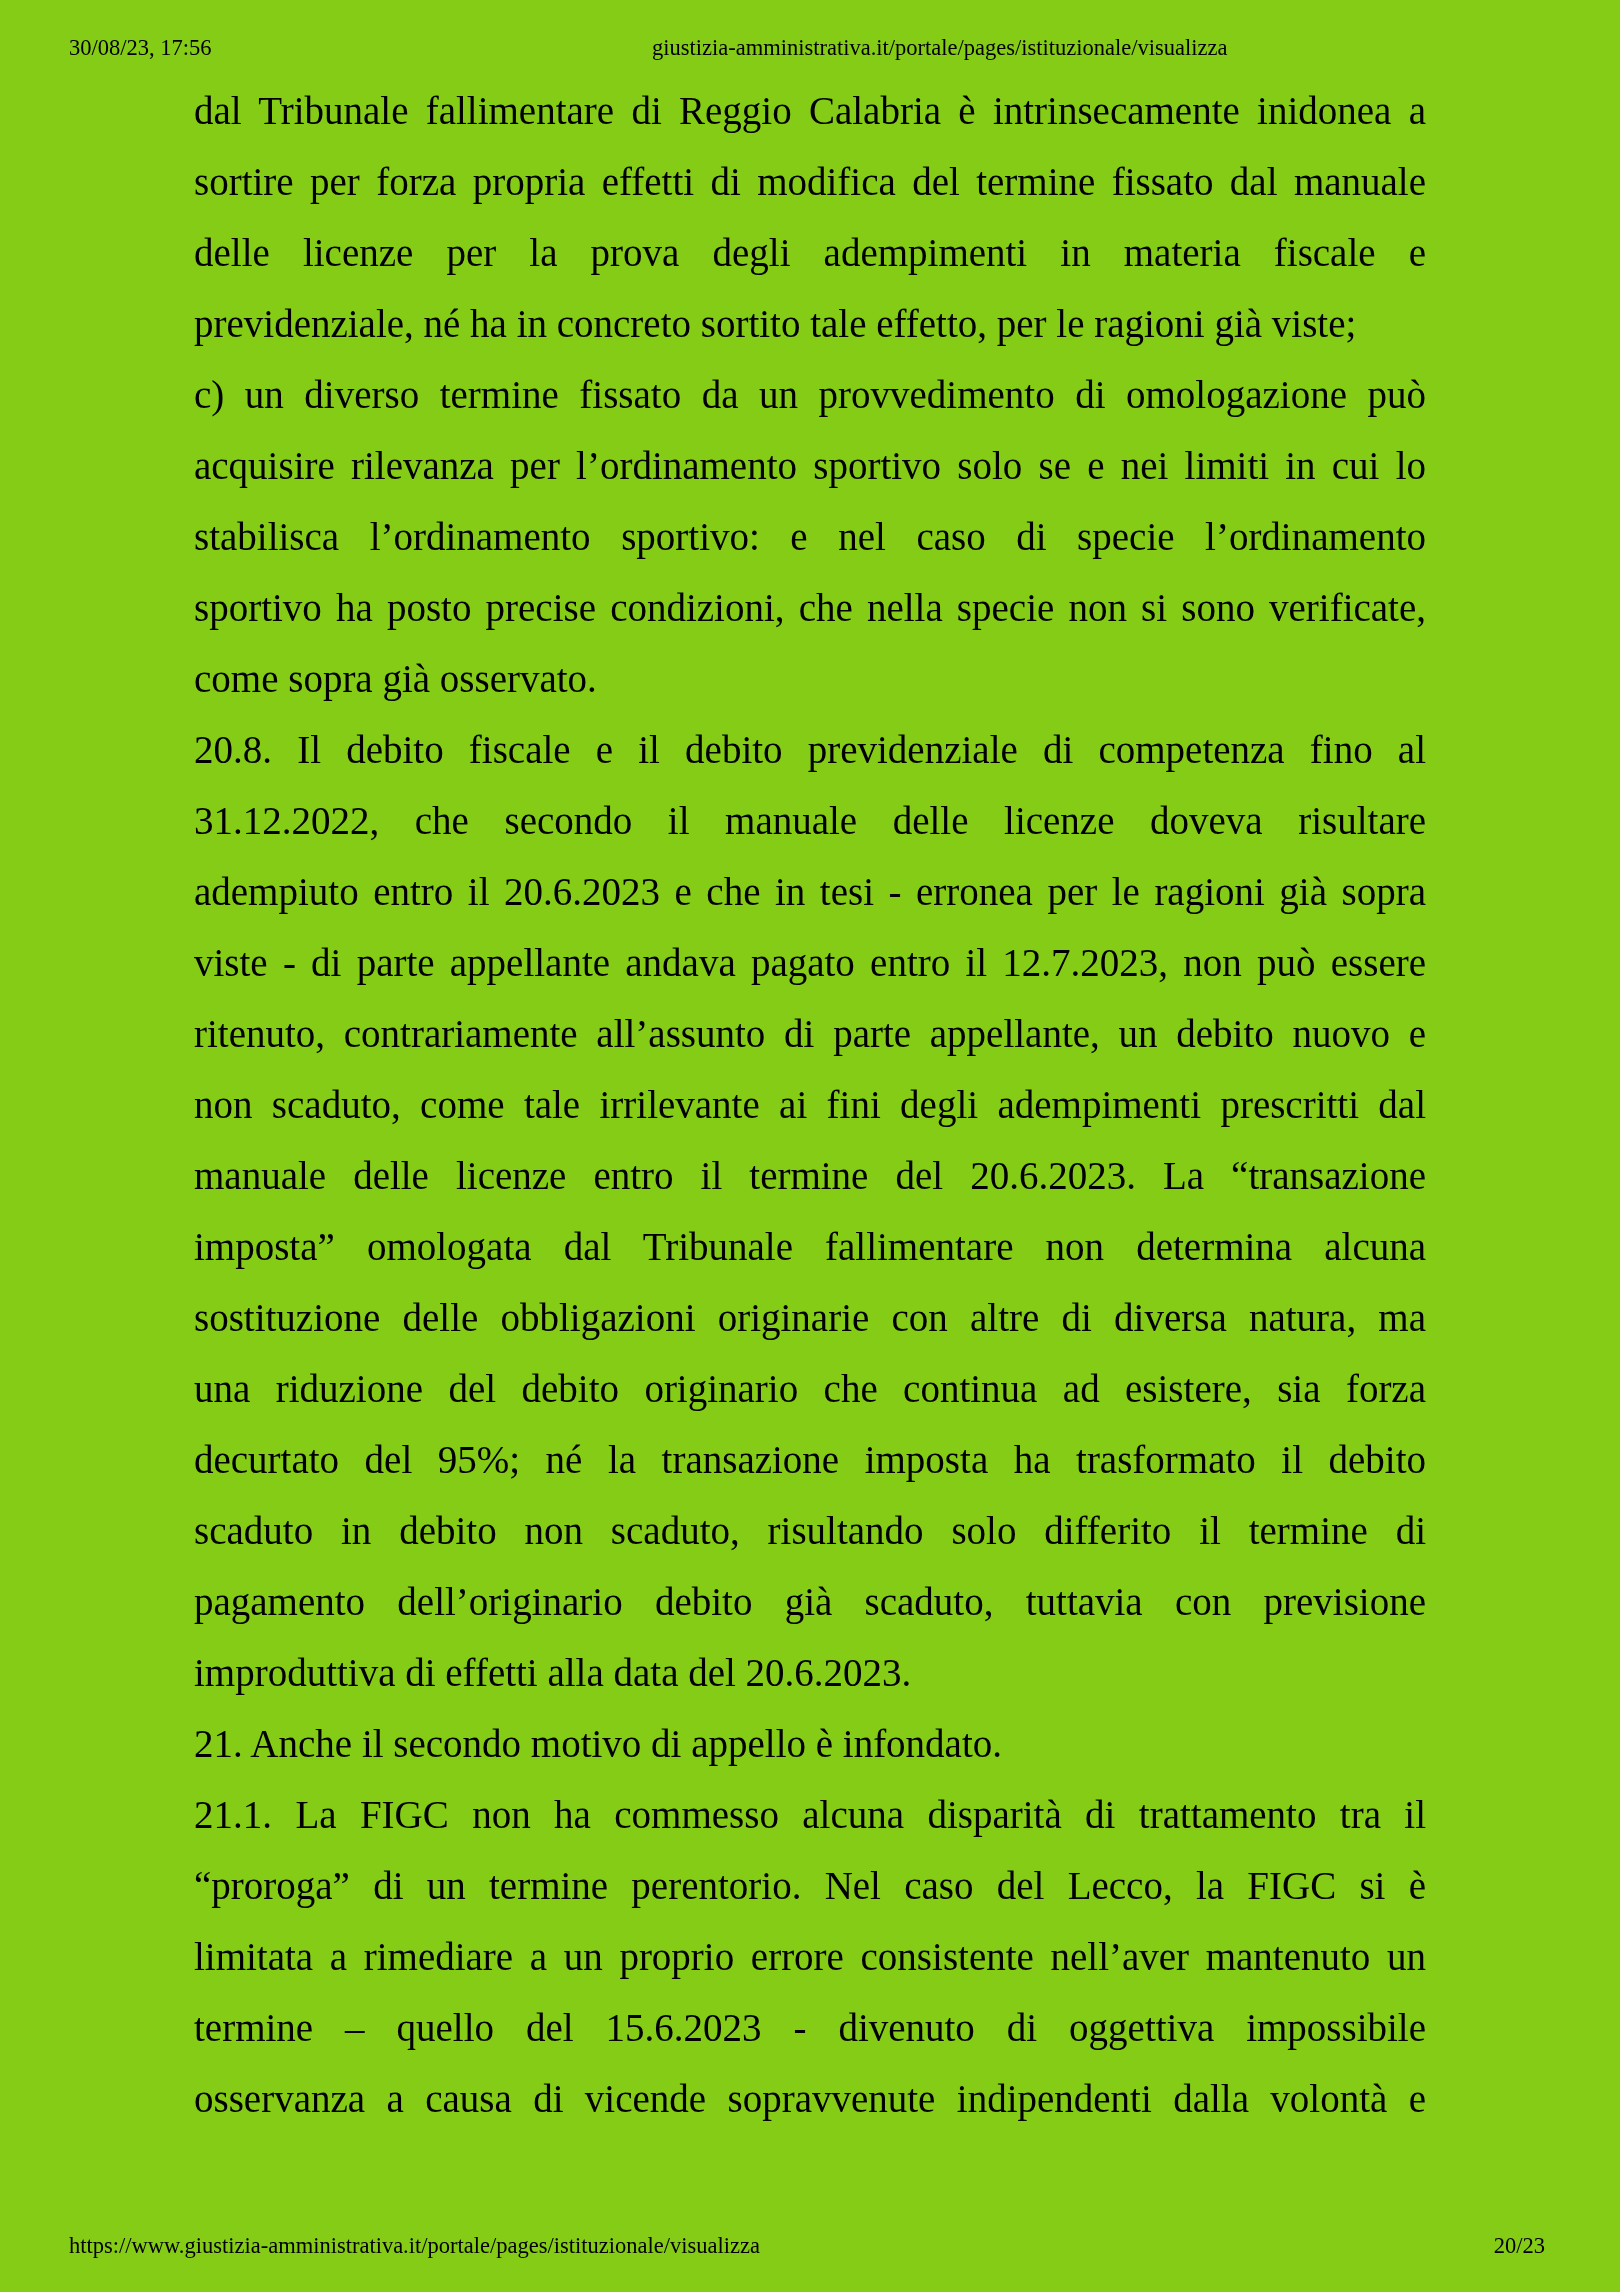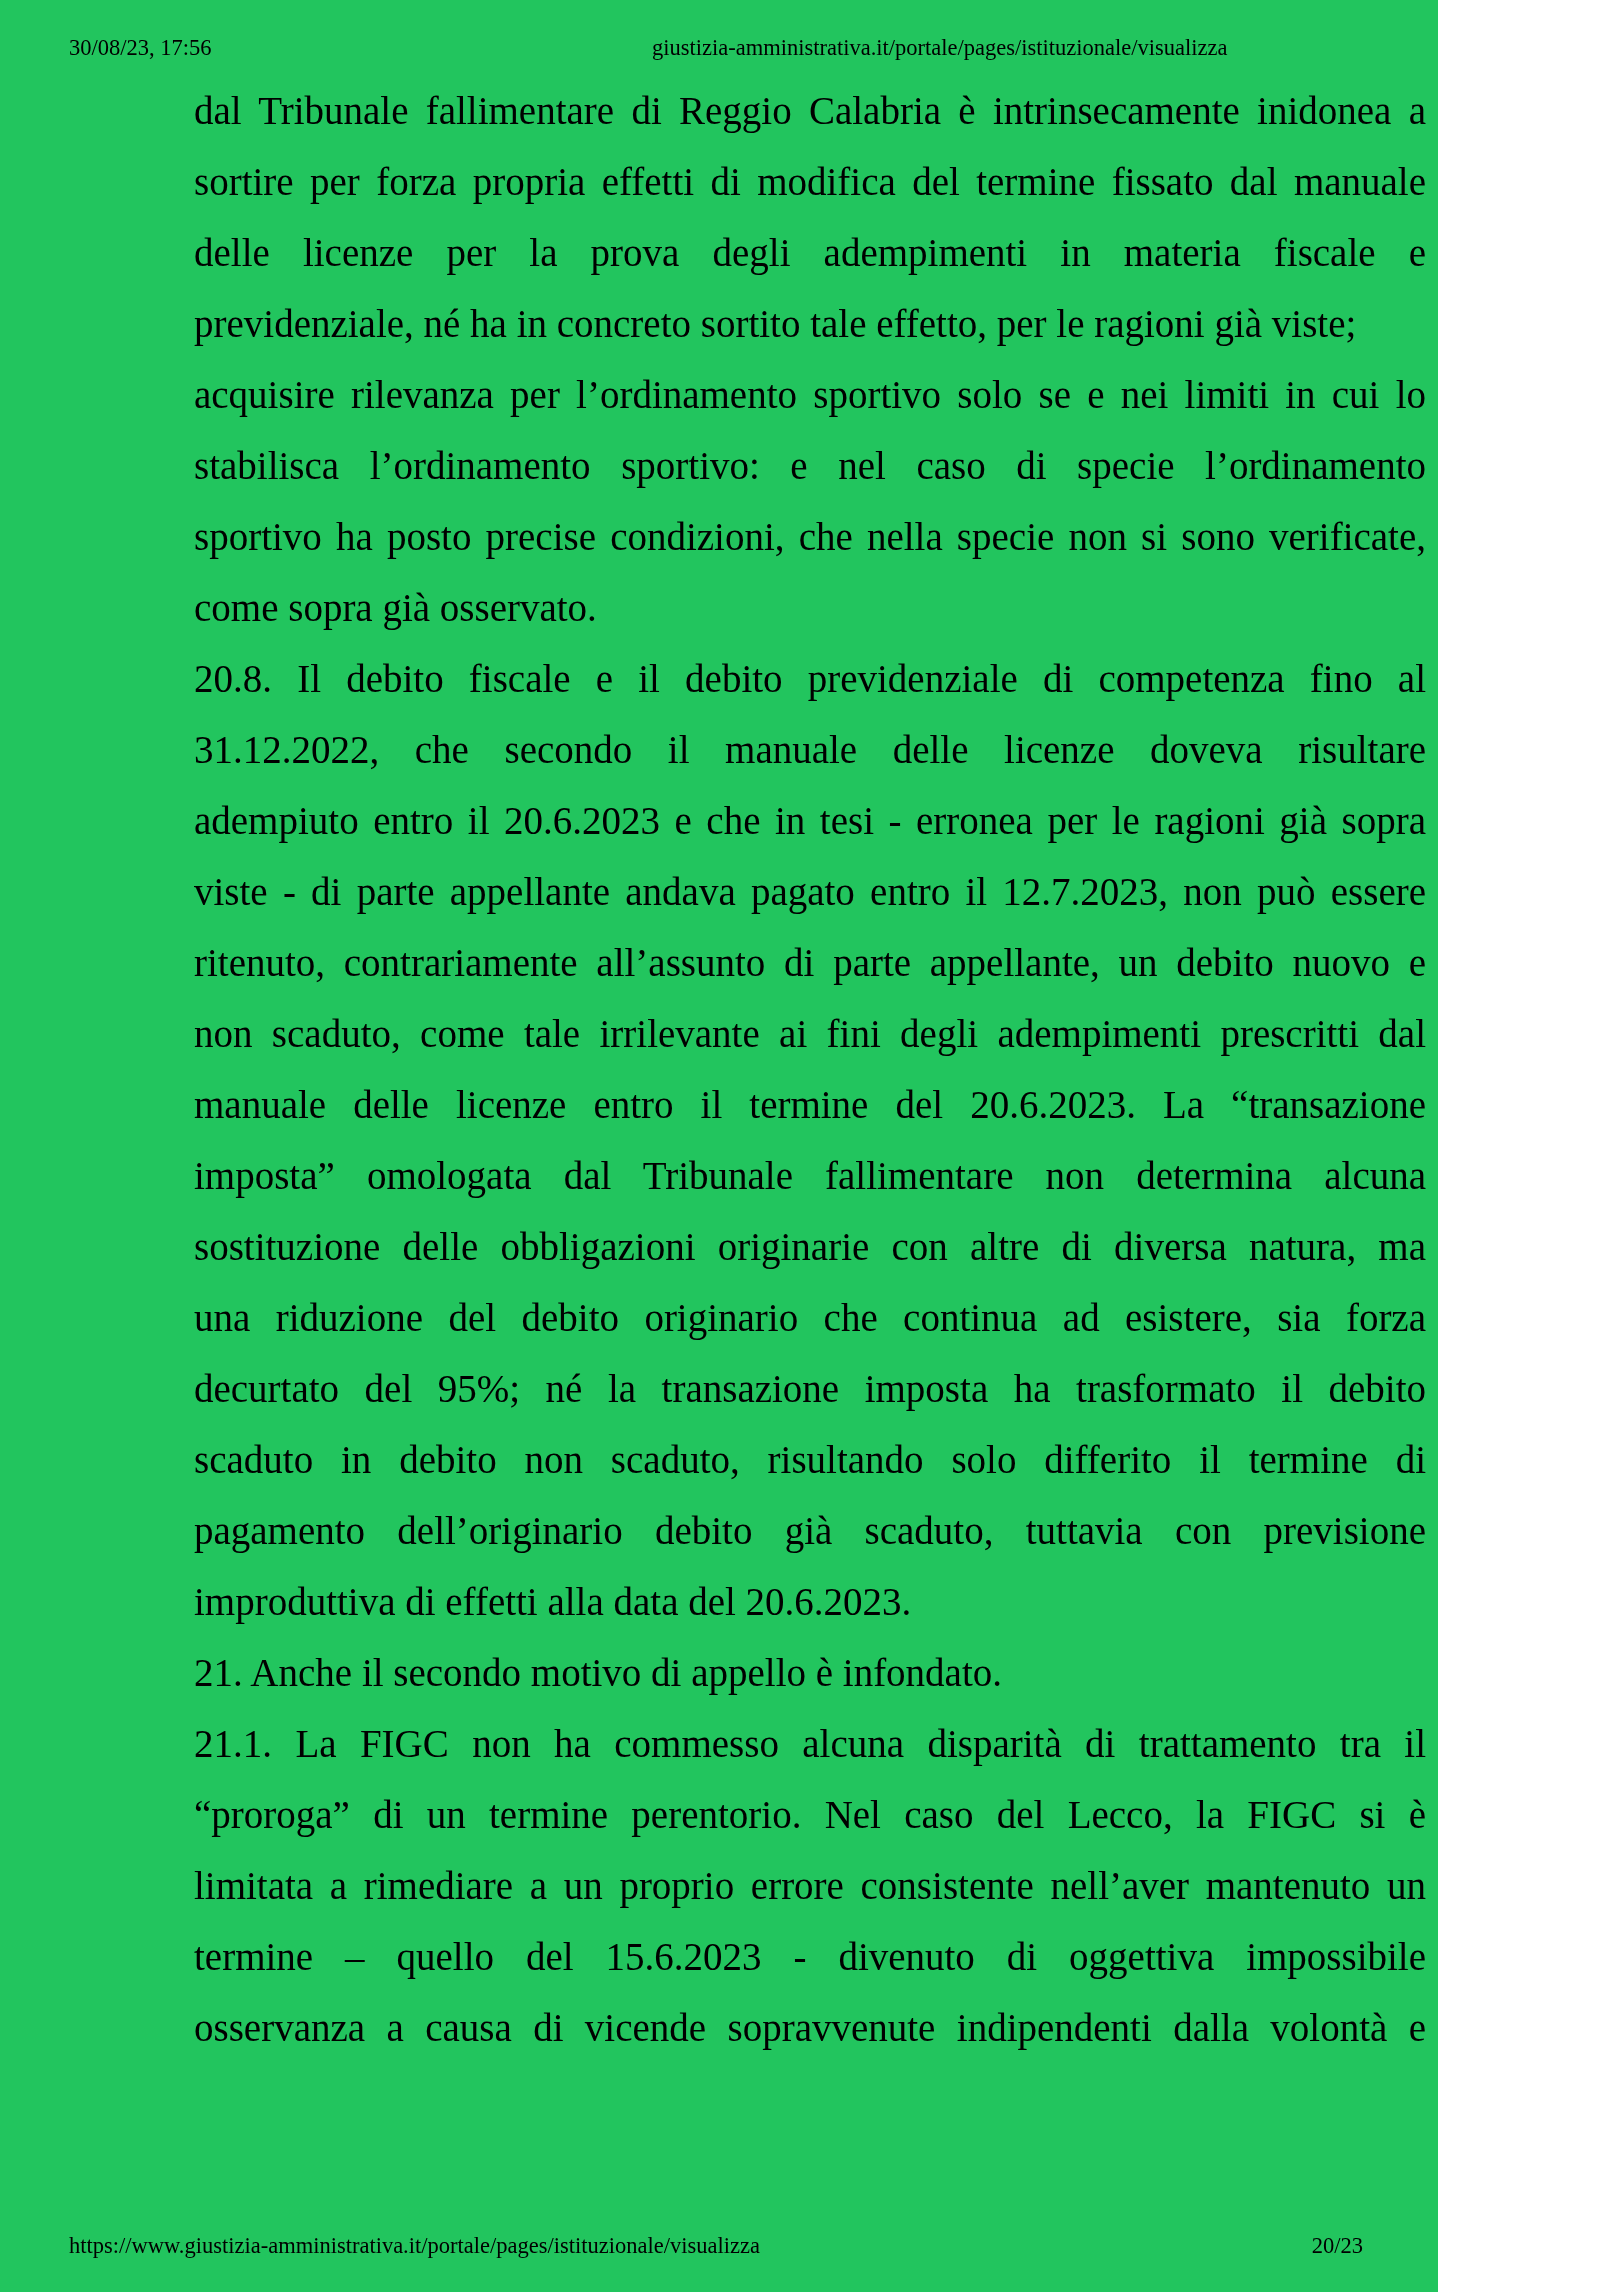--- a/index.html
+++ b/index.html
@@ -2,23 +2,23 @@
 <html><head>
 <meta charset="utf-8">
 <style>
   html, body {
     margin: 0;
     padding: 0;
     background: #ffffff;
   }
   .page {
     position: relative;
-    width: 1438px;
+    width: 1620px;
     height: 2293px;
-    background: #22c55e;
+    background: #84cc16;
     color: #000000;
     font-family: "Liberation Serif", "DejaVu Serif", serif;
     overflow: hidden;
   }
   .print-meta {
     position: absolute;
     font-size: 22.5px;
     line-height: 26.5px;
     color: #000000;
     white-space: nowrap;
@@ -56,20 +56,21 @@
 
   <div id="hdr-datetime" class="print-meta">30/08/23, 17:56</div>
 
   <div id="hdr-title" class="print-meta">giustizia-amministrativa.it/portale/pages/istituzionale/visualizza</div>
 
   <div class="doc-body">
       <div class="doc-line j">dal Tribunale fallimentare di Reggio Calabria è intrinsecamente inidonea a</div>
       <div class="doc-line j">sortire per forza propria effetti di modifica del termine fissato dal manuale</div>
       <div class="doc-line j">delle licenze per la prova degli adempimenti in materia fiscale e</div>
       <div class="doc-line n">previdenziale, né ha in concreto sortito tale effetto, per le ragioni già viste;</div>
+      <div class="doc-line j">c) un diverso termine fissato da un provvedimento di omologazione può</div>
       <div class="doc-line j">acquisire rilevanza per l’ordinamento sportivo solo se e nei limiti in cui lo</div>
       <div class="doc-line j">stabilisca l’ordinamento sportivo: e nel caso di specie l’ordinamento</div>
       <div class="doc-line j">sportivo ha posto precise condizioni, che nella specie non si sono verificate,</div>
       <div class="doc-line n">come sopra già osservato.</div>
       <div class="doc-line j">20.8. Il debito fiscale e il debito previdenziale di competenza fino al</div>
       <div class="doc-line j">31.12.2022, che secondo il manuale delle licenze doveva risultare</div>
       <div class="doc-line j">adempiuto entro il 20.6.2023 e che in tesi - erronea per le ragioni già sopra</div>
       <div class="doc-line j">viste - di parte appellante andava pagato entro il 12.7.2023, non può essere</div>
       <div class="doc-line j">ritenuto, contrariamente all’assunto di parte appellante, un debito nuovo e</div>
       <div class="doc-line j">non scaduto, come tale irrilevante ai fini degli adempimenti prescritti dal</div>

